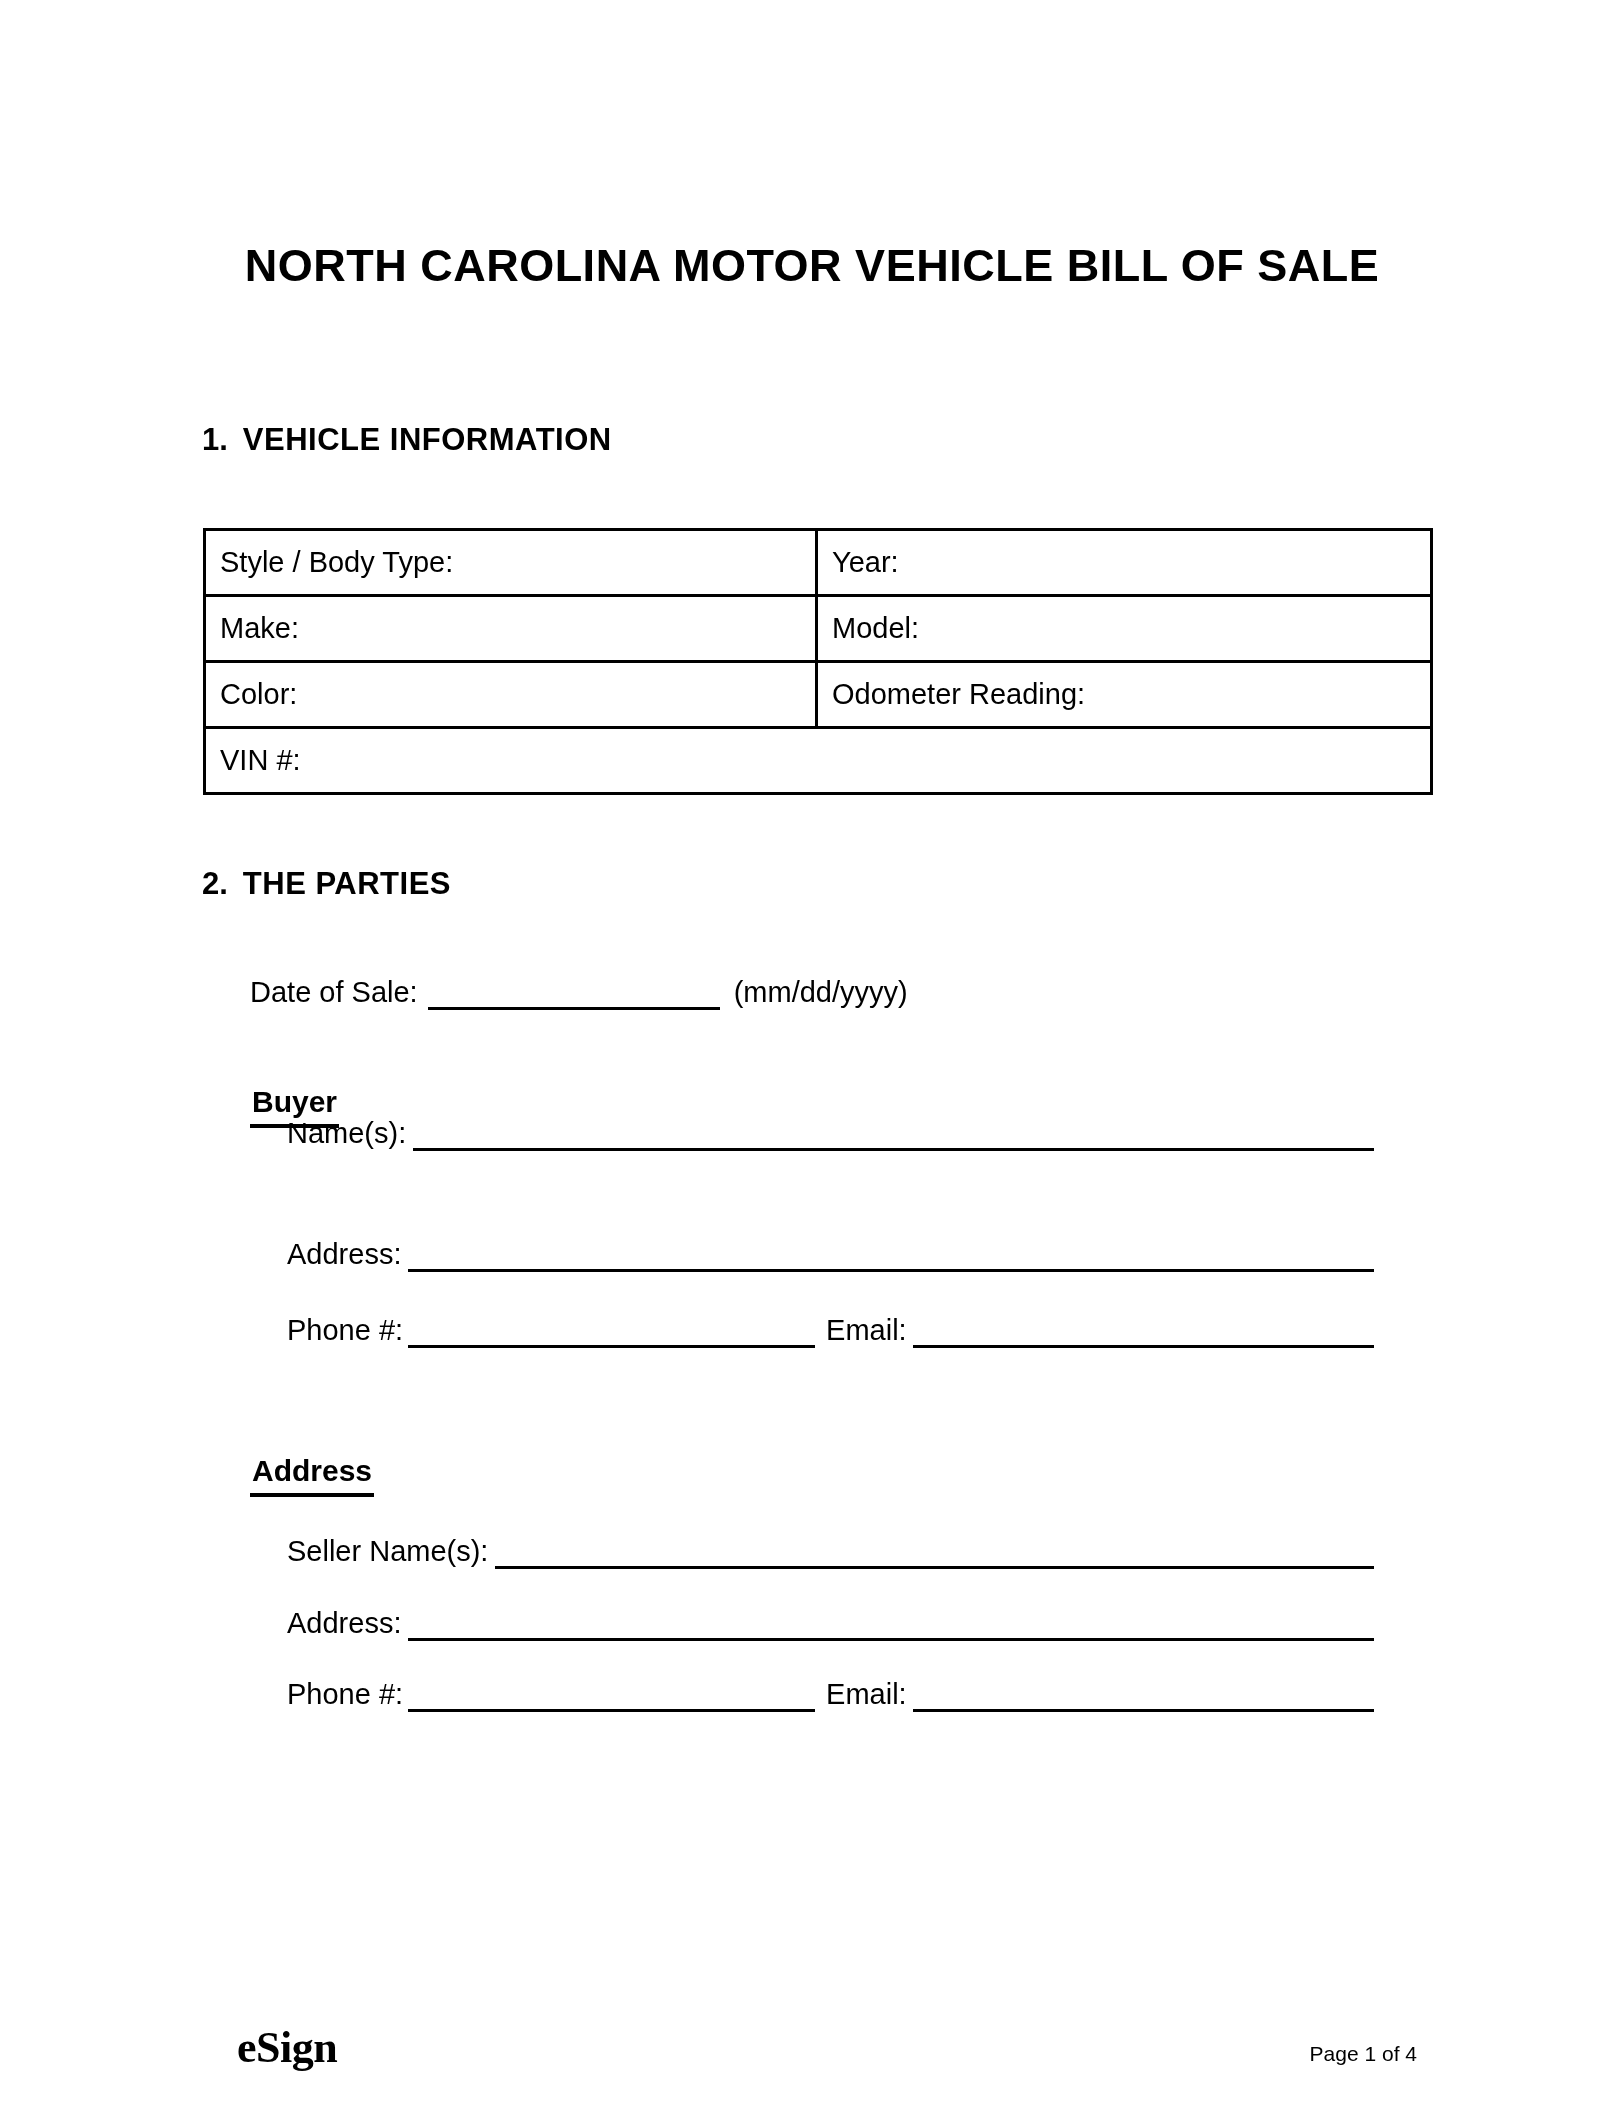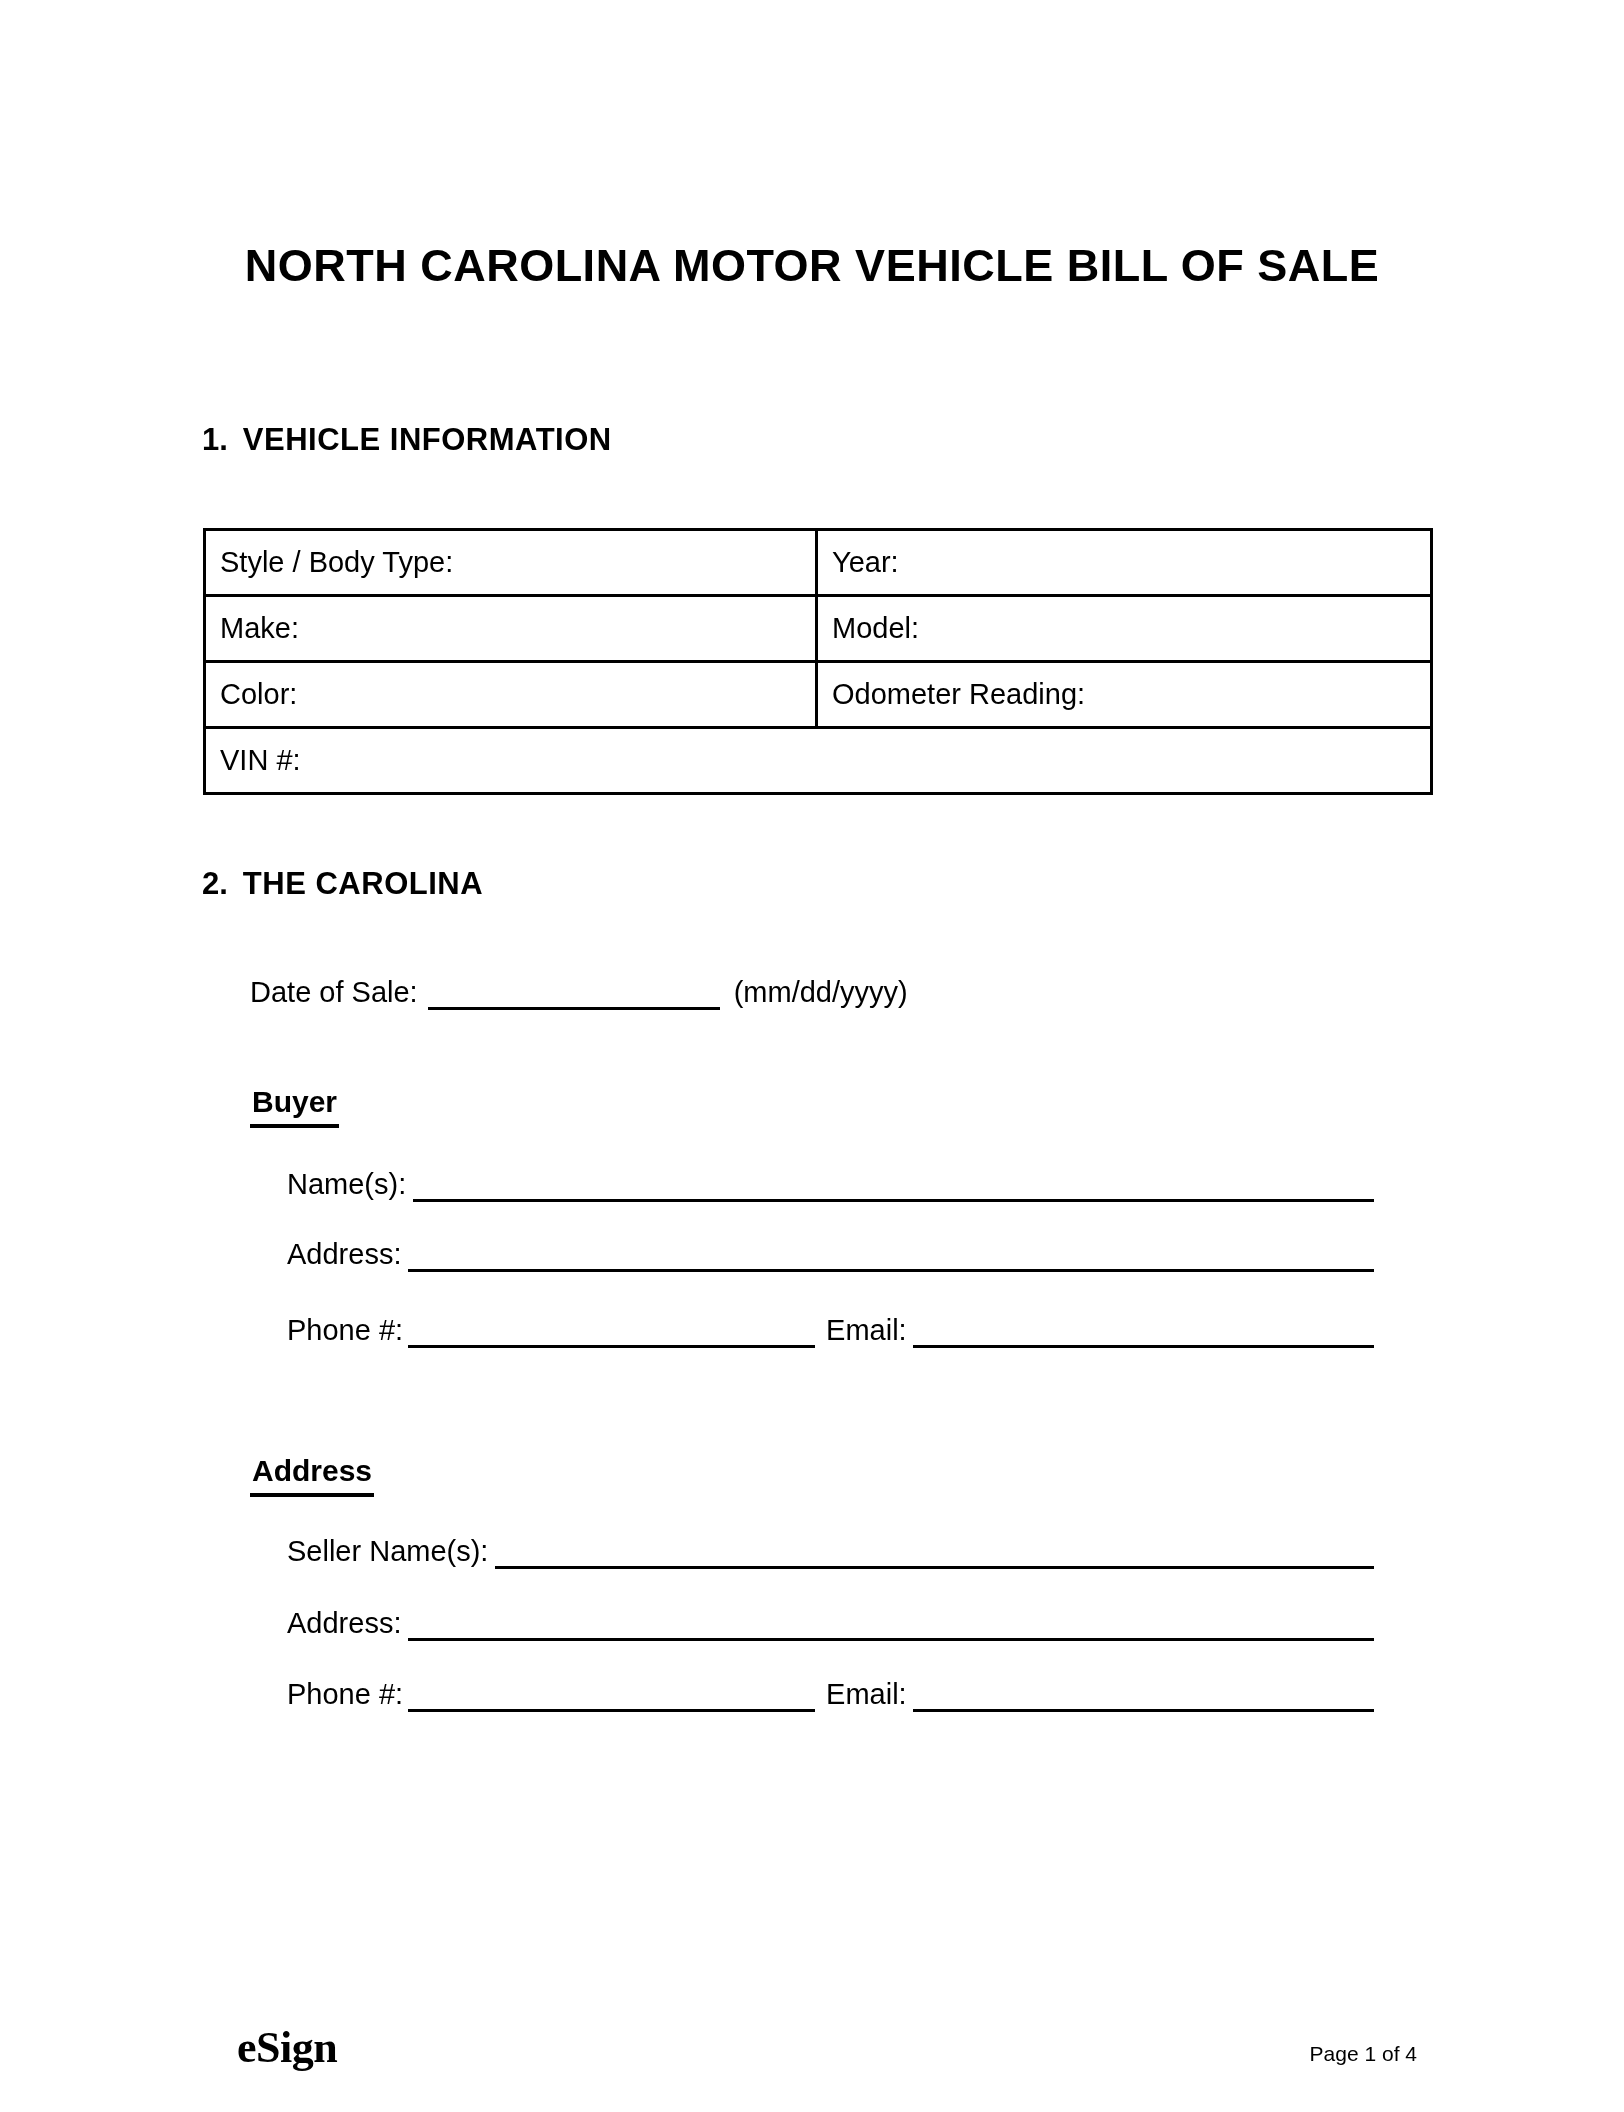--- a/index.html
+++ b/index.html
@@ -96,21 +96,21 @@
     flex:1;
     border-bottom:3px solid #000000;
     margin-left:7px;
     line-height:36px;
     white-space:pre;
   }
   .fline.fixed { flex:0 0 407px; margin-left:5px; }
   .email-label { margin-left:11px; }
   .fline.email { margin-left:6px; }
 
-  #buyer-name-row   { top:1119px; }
+  #buyer-name-row   { top:1068px; }
   #buyer-addr-row   { top:1189px; }
   #buyer-phone-row  { top:1265px; }
   #seller-name-row  { top:1486px; }
   #seller-addr-row  { top:1558px; }
   #seller-phone-row { top:1629px; }
 
   .footer-brand {
     position:absolute;
     left:237px;
     top:1981px;
@@ -169,21 +169,21 @@
     <tr>
       <td colspan="2">
         <span>VIN #:</span>
       </td>
     </tr>
   </tbody>
     </table>
 
   <div class="sec-heading" id="sec-parties">
     <span class="sec-num">2.</span>
-    <span class="sec-label">THE CAROLINA</span>
+    <span class="sec-label">THE PARTIES</span>
   </div>
 
   <div class="date-row">
     <span>Date of Sale:</span>
     <span class="date-line"></span>
     <span class="date-hint">(mm/dd/yyyy)</span>
   </div>
 
   <div class="party-heading" id="buyer-heading">Buyer</div>
 

